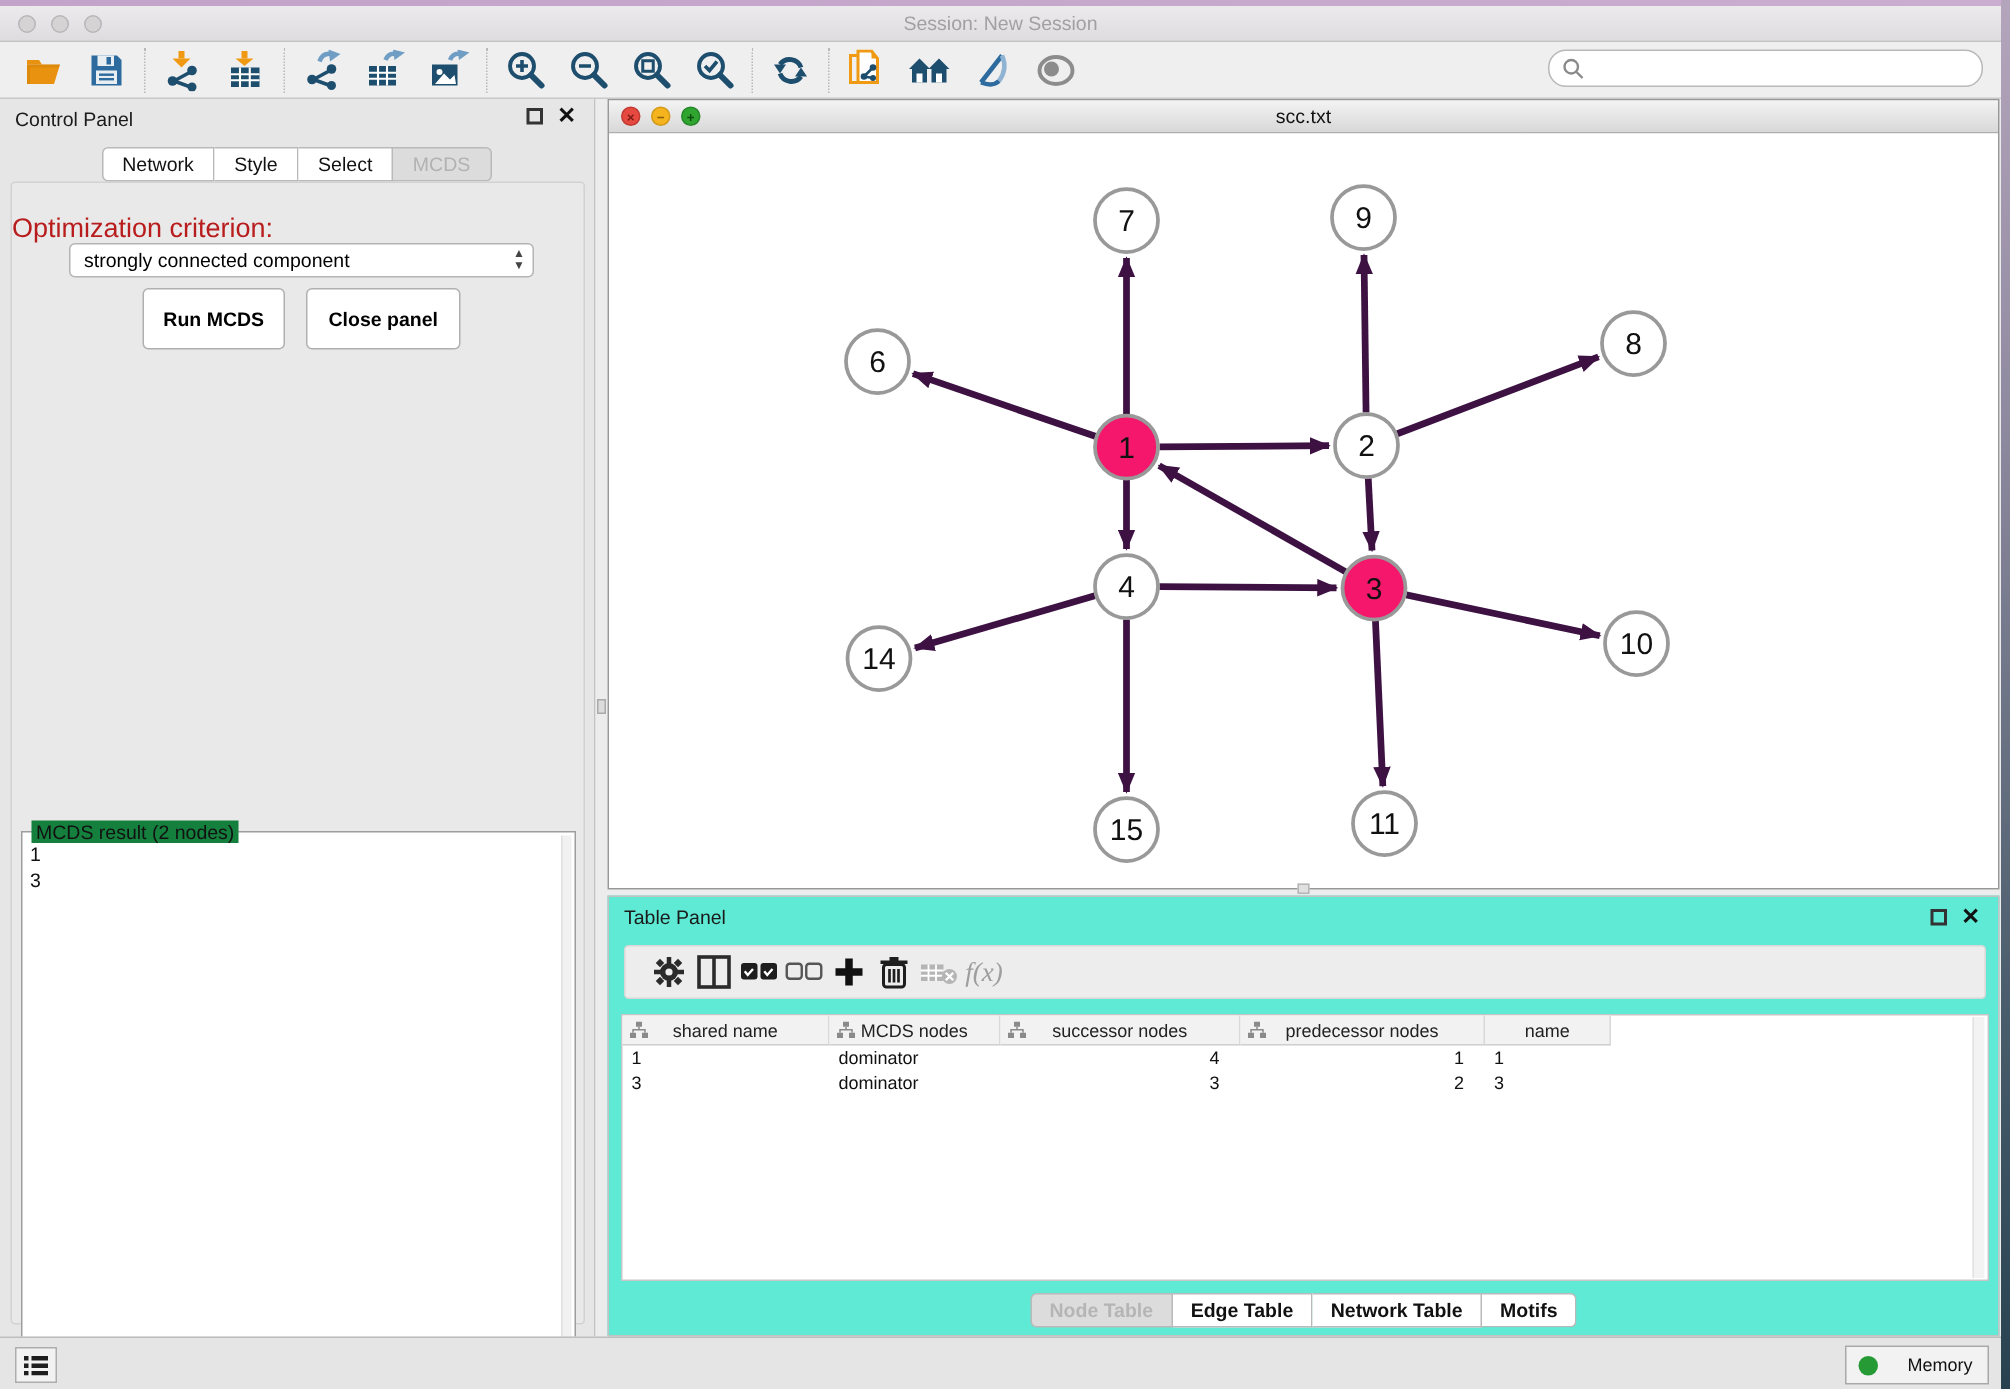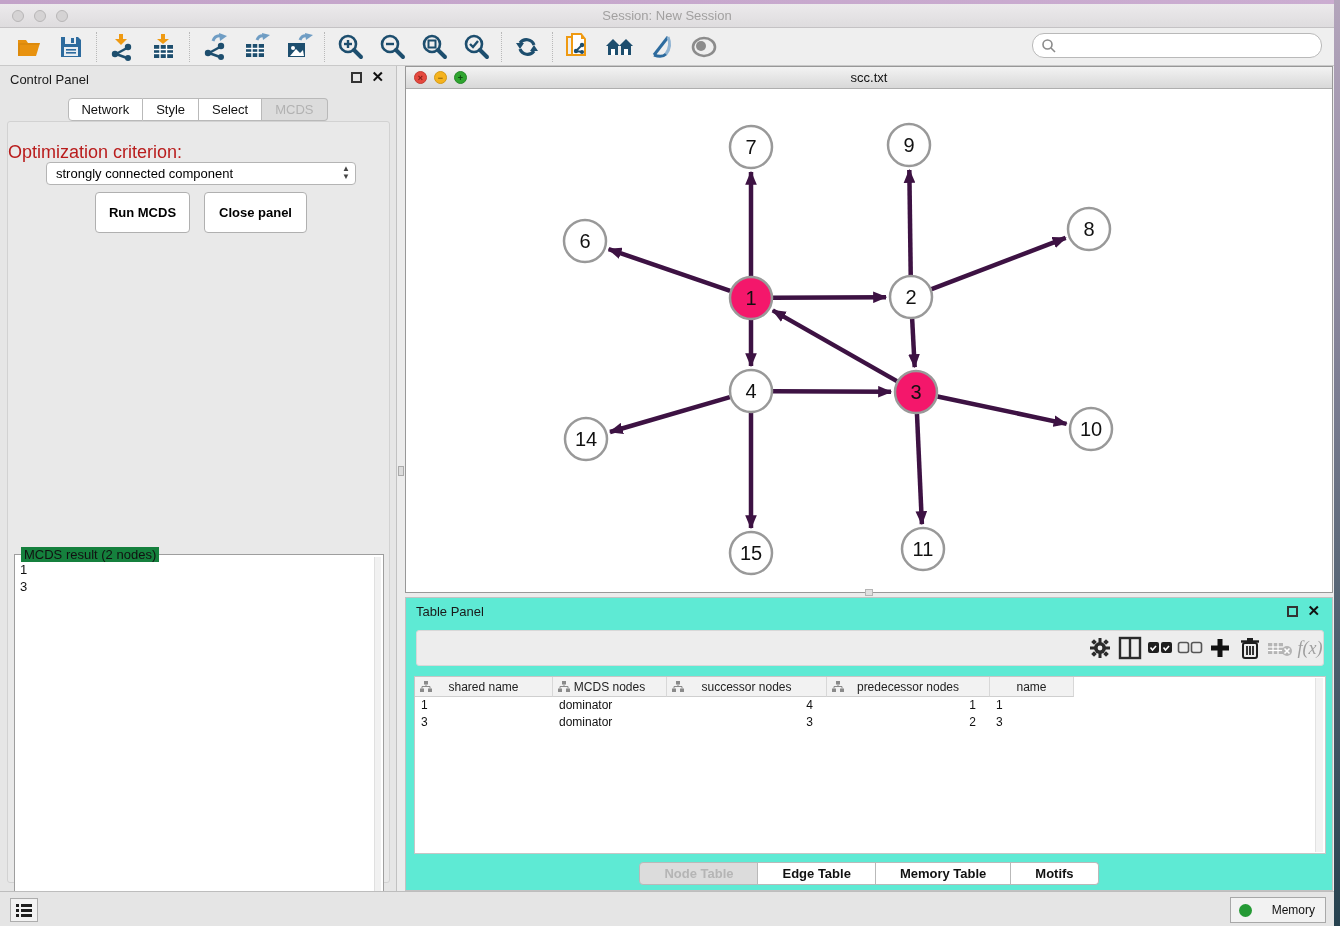--- a/index.html
+++ b/index.html
@@ -57,33 +57,33 @@
   #tl-close { left:8px; background:#e5493f; border:1px solid #c23b33; color:#7e1b15; }
   #tl-min { left:28px; background:#f5b31e; border:1px solid #d39a17; color:#8a6108; }
   #tl-zoom { left:48px; background:#2fa52f; border:1px solid #27882a; color:#0d4d10; }
   #net-title { position:absolute; left:0; right:0; top:3px; text-align:center; font-size:13px; color:#111; }
   #net-canvas { position:absolute; left:0; top:22px; width:926px; height:503px; background:#fff; }
   #net-splitter-handle { position:absolute; left:459px; bottom:-4px; width:8px; height:7px; background:#e0e0e0; border:1px solid #b5b5b5; }
 
   
   #table-panel { position:absolute; left:405px; top:593px; width:928px; height:294px; background:#5eead4; border:1px solid #c2c2c2; }
   #tp-title { position:absolute; left:10px; top:6px; font-size:13px; color:#1a1a1a; }
-  #tp-toolbar { position:absolute; left:10px; top:32px; width:908px; height:36px; background:#ededed; border:1px solid #d8d8d8; border-radius:3px; display:flex; align-items:center; padding-left:2px; gap:4px;justify-content:flex-end; }
+  #tp-toolbar { position:absolute; left:10px; top:32px; width:908px; height:36px; background:#ededed; border:1px solid #d8d8d8; border-radius:3px; display:flex; align-items:center; padding-left:16px; gap:4px; }
   .tp-icon { width:26px; height:26px; display:flex; align-items:center; justify-content:center; }
   .fx-label { font-family:"Liberation Serif", serif; font-style:italic; font-size:18px; color:#9e9e9e; }
   #tp-table { position:absolute; left:8px; top:78px; width:912px; height:178px; background:#fff; border:1px solid #c6c6c6; }
   #tp-head { display:flex; height:20px; }
   .th { background:#f2f2f2; border-right:1px solid #d8d8d8; border-bottom:1px solid #cfcfcf; font-size:12px; color:#222; display:flex; align-items:center; justify-content:center; gap:6px; position:relative; }
   .th .h-icon { position:absolute; left:5px; top:4px; }
   .tr { display:flex; height:17px; }
   .td { font-size:12px; color:#111; padding:1px 4px 0 6px; overflow:hidden; white-space:nowrap; }
   .td.right { text-align:right; padding-right:14px; }
   #tp-scroll { position:absolute; right:2px; top:1px; bottom:1px; width:8px; background:#f3f3f3; border-left:1px solid #e2e2e2; }
   #tp-tabs { position:absolute; left:0; right:0; top:264px; display:flex; justify-content:center; }
-  .tp-tab { font-size:13px; font-weight:bold; padding:3px 24px; background:#fff; border:1px solid #b9b9b9; border-left:none; color:#111; }
+  .tp-tab { font-size:13px; font-weight:bold; padding:3px 12px; background:#fff; border:1px solid #b9b9b9; border-left:none; color:#111; }
   .tp-tab:first-child { border-left:1px solid #b9b9b9; border-radius:4px 0 0 4px; }
   .tp-tab:last-child { border-radius:0 4px 4px 0; }
   .tp-tab.active { background:#dcdcdc; color:#b5b5b5; }
 
   
   #status-bar { position:absolute; left:0; top:887px; width:1334px; height:35px; background:#e5e5e5; border-top:1px solid #bdbdbd; }
   #list-btn { position:absolute; left:10px; top:6px; width:28px; height:24px; background:#f2f2f2; border:1px solid #adadad; display:flex; align-items:center; justify-content:center; }
   #memory-btn { position:absolute; right:8px; top:5px; height:26px; padding:0 10px 0 8px; background:#f2f2f2; border:1px solid #a8a8a8; display:flex; align-items:center; gap:20px; font-size:12px; color:#111; }
   #memory-dot { width:13px; height:13px; border-radius:50%; background:#259a35; }
 </style>
@@ -529,21 +529,21 @@
             <div class="td right" style="width: 163px;">2</div>
             <div class="td" style="width: 84px;">3</div>
           </div>
         </div>
       <div id="tp-scroll"></div>
     </div>
 
     <div id="tp-tabs">
         <div class="tp-tab active">Node Table</div>
         <div class="tp-tab">Edge Table</div>
-        <div class="tp-tab">Memory Table</div>
+        <div class="tp-tab">Network Table</div>
         <div class="tp-tab">Motifs</div>
       </div>
   </div>
 
   <div id="status-bar">
     <div id="list-btn">
       <svg width="16" height="14">
           <g fill="#1e1e1e">
             <rect x="0" y="1" width="3" height="3"></rect>
             <rect x="5" y="1" width="11" height="3"></rect>

